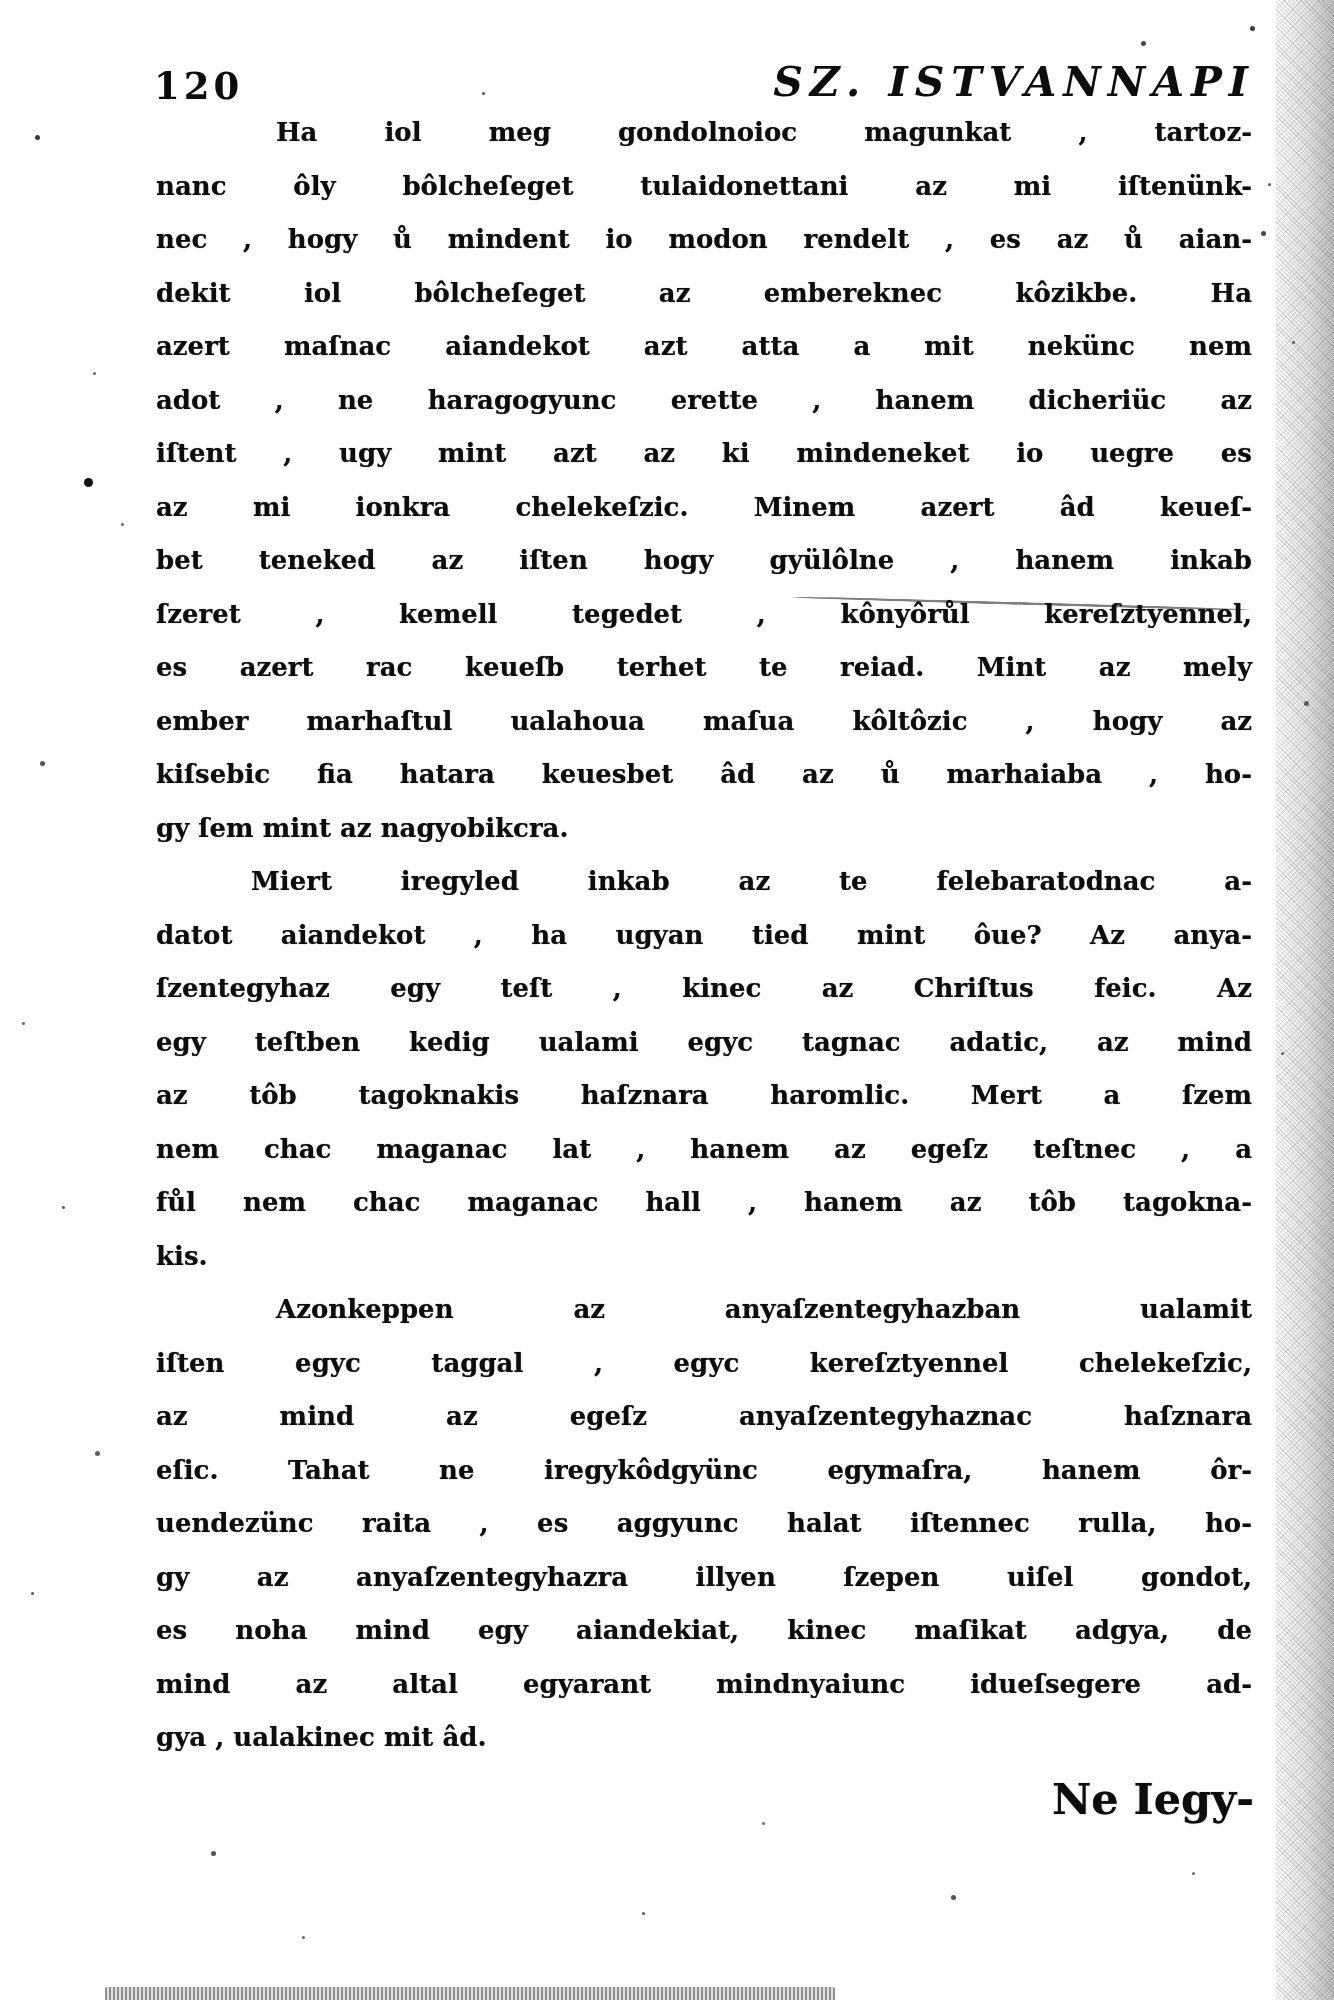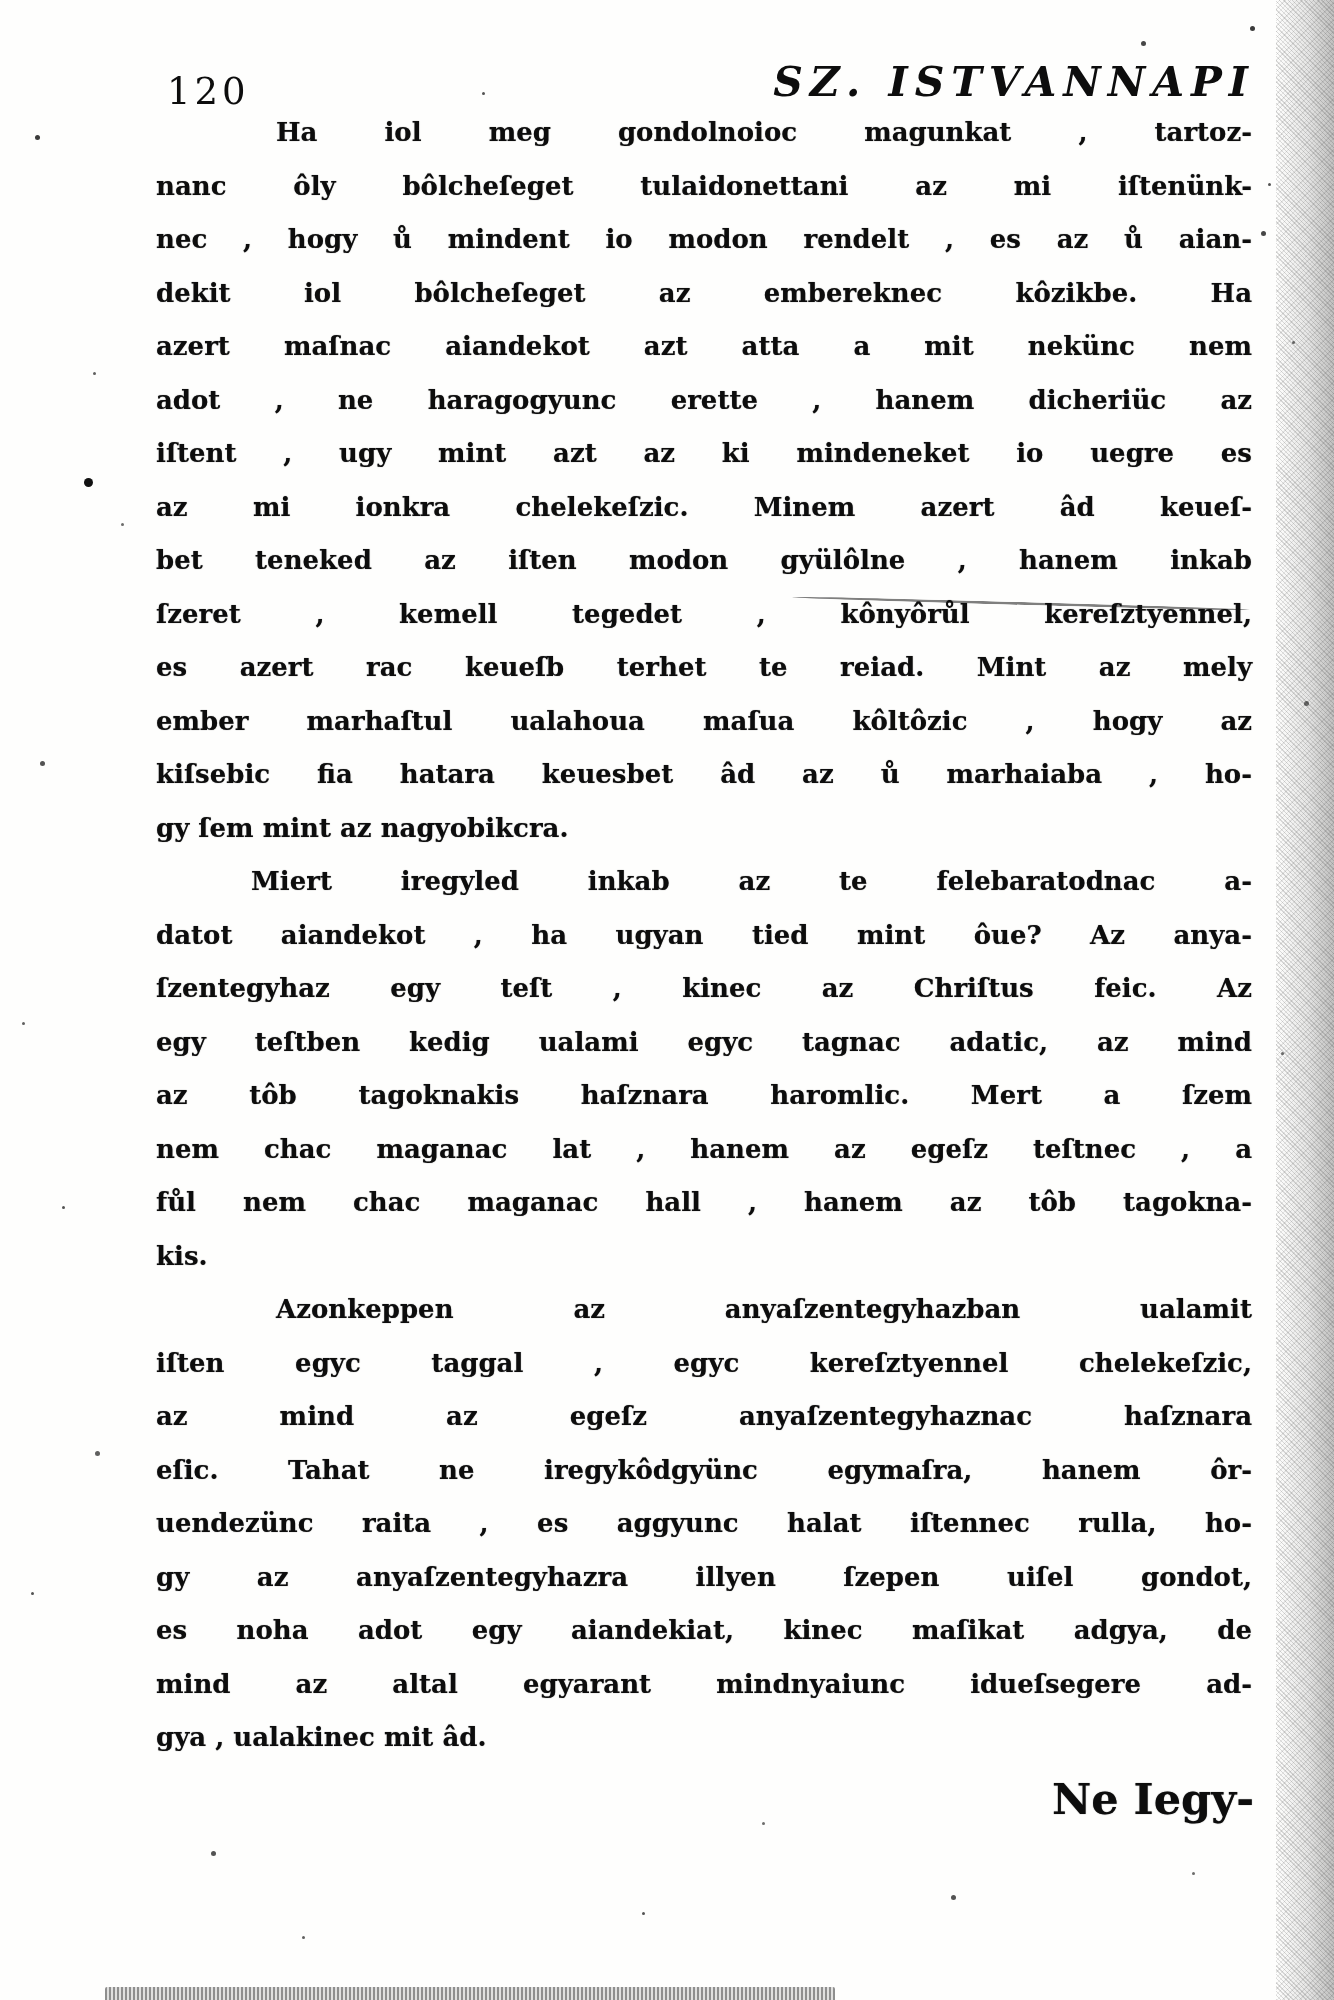--- a/index.html
+++ b/index.html
@@ -33,22 +33,22 @@
       96px 1452px 0 1px rgba(10,10,10,.65),
       31px 1592px 0 0 rgba(10,10,10,.7),
       212px 1852px 0 1px rgba(10,10,10,.7),
       302px 1936px 0 0 rgba(10,10,10,.65),
       642px 1912px 0 0 rgba(10,10,10,.7),
       952px 1896px 0 1px rgba(10,10,10,.7),
       1192px 1872px 0 0 rgba(10,10,10,.6),
       762px 1822px 0 0 rgba(10,10,10,.6);
   }
   .page-number{
-    position:absolute;left:167px;top:64px;
-    font-size:37px;font-weight:normal;letter-spacing:4px;margin-top:6px;
+    position:absolute;left:154px;top:64px;
+    font-size:37px;font-weight:bold;letter-spacing:4px;
   }
   .running-header{
     position:absolute;left:605px;top:58px;width:650px;
     text-align:right;
     font-size:41px;font-style:italic;font-weight:bold;
     letter-spacing:7px;
     white-space:nowrap;
   }
   .body-text{
     position:absolute;left:156px;top:106px;width:1096px;
@@ -111,41 +111,41 @@
 
   <div class="body-text" id="body-text">
       <div class="line" style="text-indent: 120px;">Ha iol meg gondolnoioc magunkat , tartoz-</div>
       <div class="line">nanc ôly bôlcheſeget tulaidonettani az mi iſtenünk-</div>
       <div class="line">nec , hogy ů mindent io modon rendelt , es az ů aian-</div>
       <div class="line">dekit iol bôlcheſeget az embereknec kôzikbe.  Ha</div>
       <div class="line">azert maſnac aiandekot azt atta a mit nekünc nem</div>
       <div class="line">adot , ne haragogyunc erette , hanem dicheriüc az</div>
       <div class="line">iſtent , ugy mint azt az ki mindeneket io uegre es</div>
       <div class="line">az mi ionkra chelekeſzic.  Minem azert âd keueſ-</div>
-      <div class="line">bet teneked az iſten modon gyülôlne , hanem inkab</div>
+      <div class="line">bet teneked az iſten hogy gyülôlne , hanem inkab</div>
       <div class="line">ſzeret , kemell tegedet , kônyôrůl kereſztyennel,</div>
       <div class="line">es azert rac keueſb terhet te reiad.  Mint az mely</div>
       <div class="line">ember marhaſtul ualahoua maſua kôltôzic , hogy az</div>
       <div class="line">kiſsebic fia hatara keuesbet âd az ů marhaiaba , ho-</div>
       <div class="line para-end">gy ſem mint az nagyobikcra.</div>
       <div class="line" style="text-indent: 95px;">Miert iregyled inkab az te felebaratodnac a-</div>
       <div class="line">datot aiandekot , ha ugyan tied mint ôue?  Az anya-</div>
       <div class="line">ſzentegyhaz egy teſt , kinec az Chriſtus feic.  Az</div>
       <div class="line">egy teſtben kedig ualami egyc tagnac adatic, az mind</div>
       <div class="line">az tôb tagoknakis haſznara haromlic.  Mert a ſzem</div>
       <div class="line">nem chac maganac lat , hanem az egeſz teſtnec , a</div>
       <div class="line">fůl nem chac maganac hall , hanem az tôb tagokna-</div>
       <div class="line para-end">kis.</div>
       <div class="line" style="text-indent: 120px;">Azonkeppen az anyaſzentegyhazban ualamit</div>
       <div class="line">iſten egyc taggal , egyc kereſztyennel chelekeſzic,</div>
       <div class="line">az mind az egeſz anyaſzentegyhaznac haſznara</div>
       <div class="line">eſic.  Tahat ne iregykôdgyünc egymaſra, hanem ôr-</div>
       <div class="line">uendezünc raita , es aggyunc halat iſtennec rulla, ho-</div>
       <div class="line">gy az anyaſzentegyhazra illyen ſzepen uiſel gondot,</div>
-      <div class="line">es noha adot egy aiandekiat, kinec maſikat adgya, de</div>
+      <div class="line">es noha mind egy aiandekiat, kinec maſikat adgya, de</div>
       <div class="line">mind az altal egyarant mindnyaiunc idueſsegere ad-</div>
       <div class="line para-end">gya , ualakinec mit âd.</div>
     </div>
 
   <div class="catchword">Ne Iegy-</div>
 
   <div class="right-edge-shade"></div>
   <div class="bottom-strip"></div>
 </div>
 

